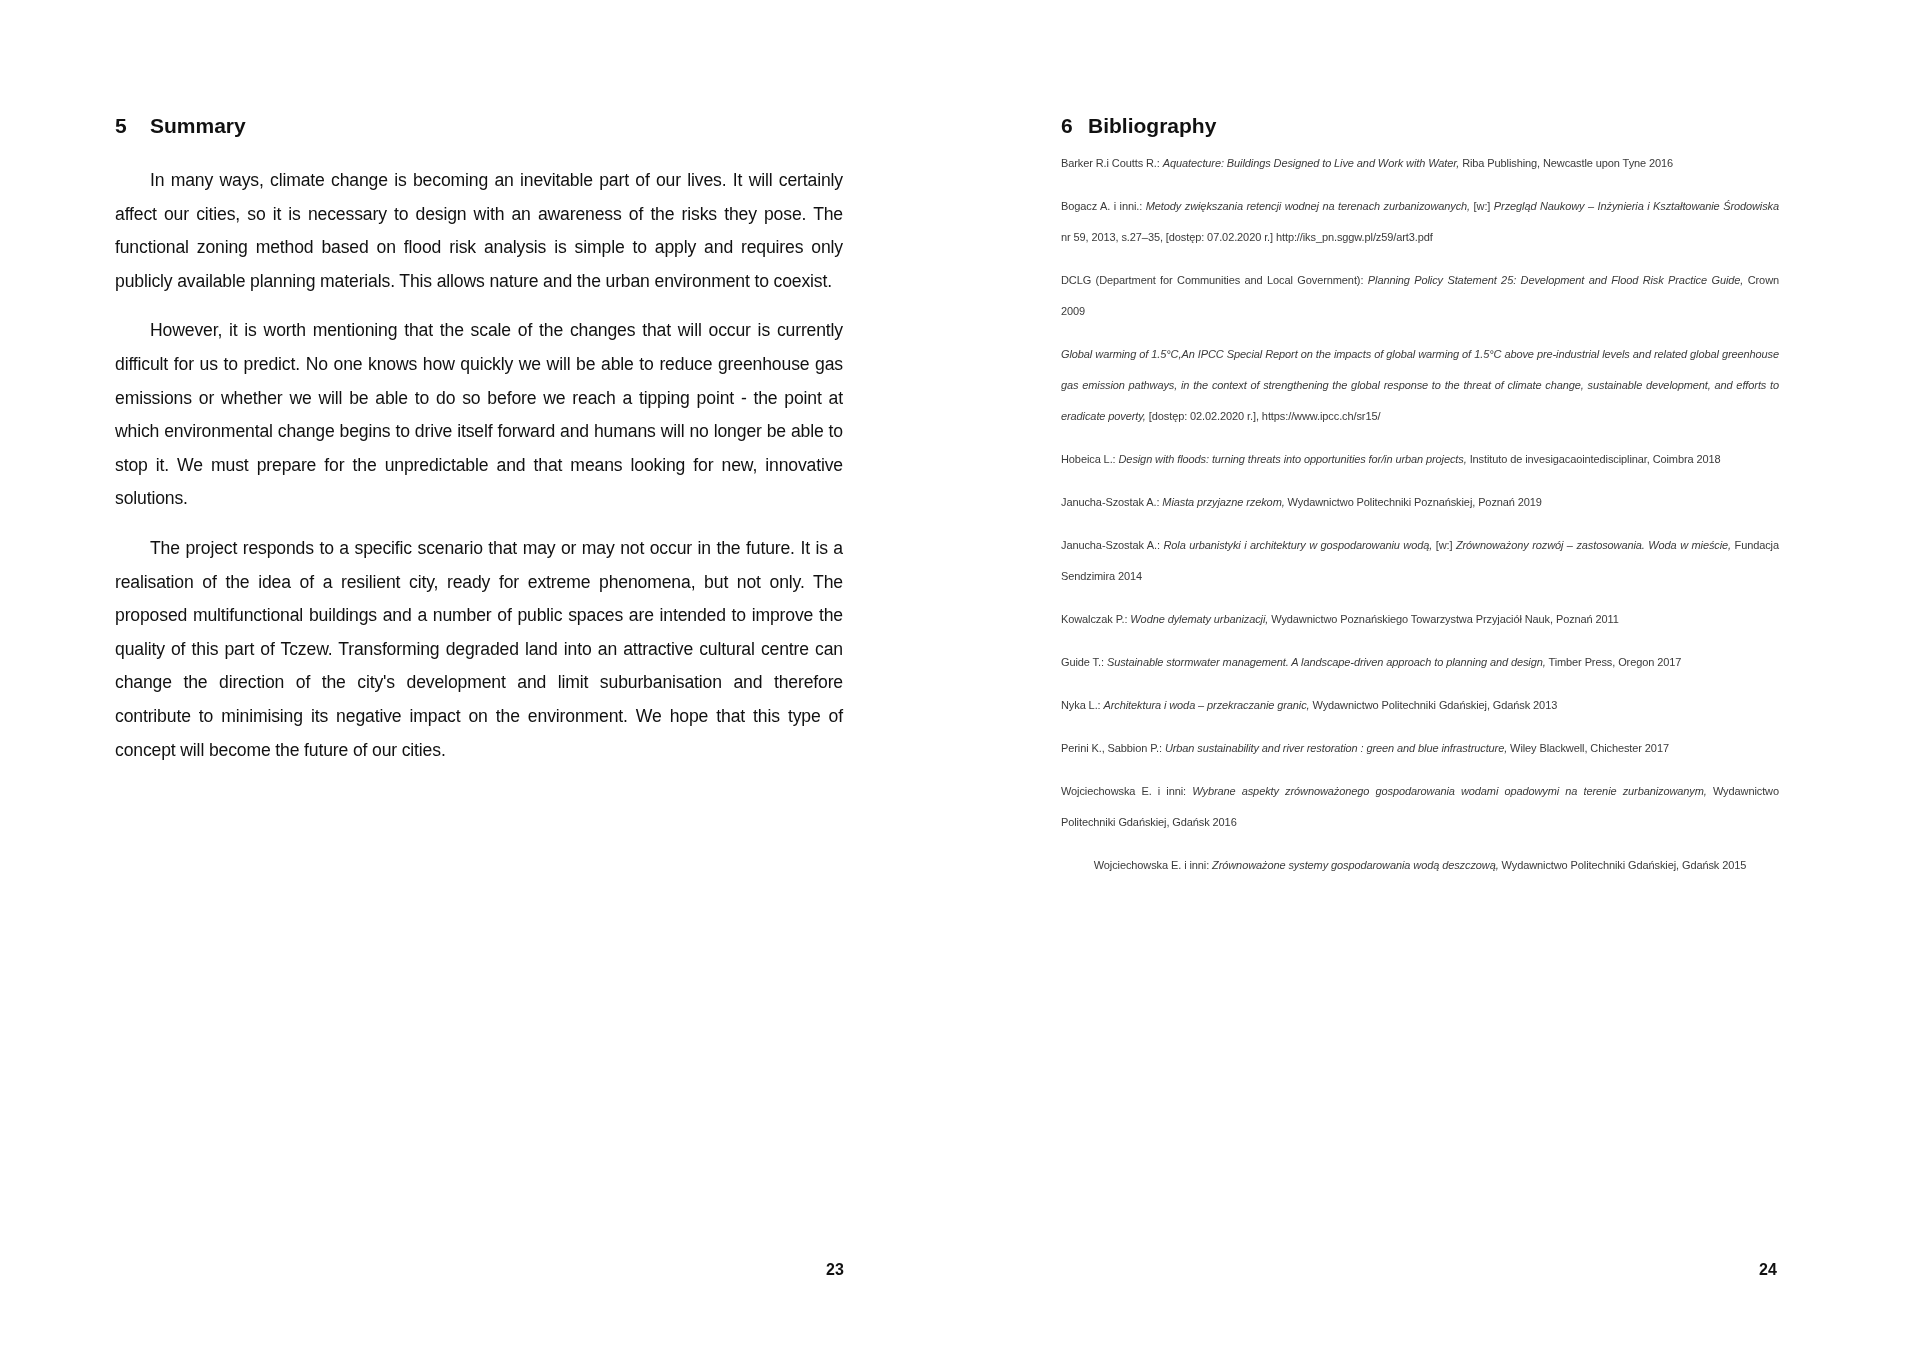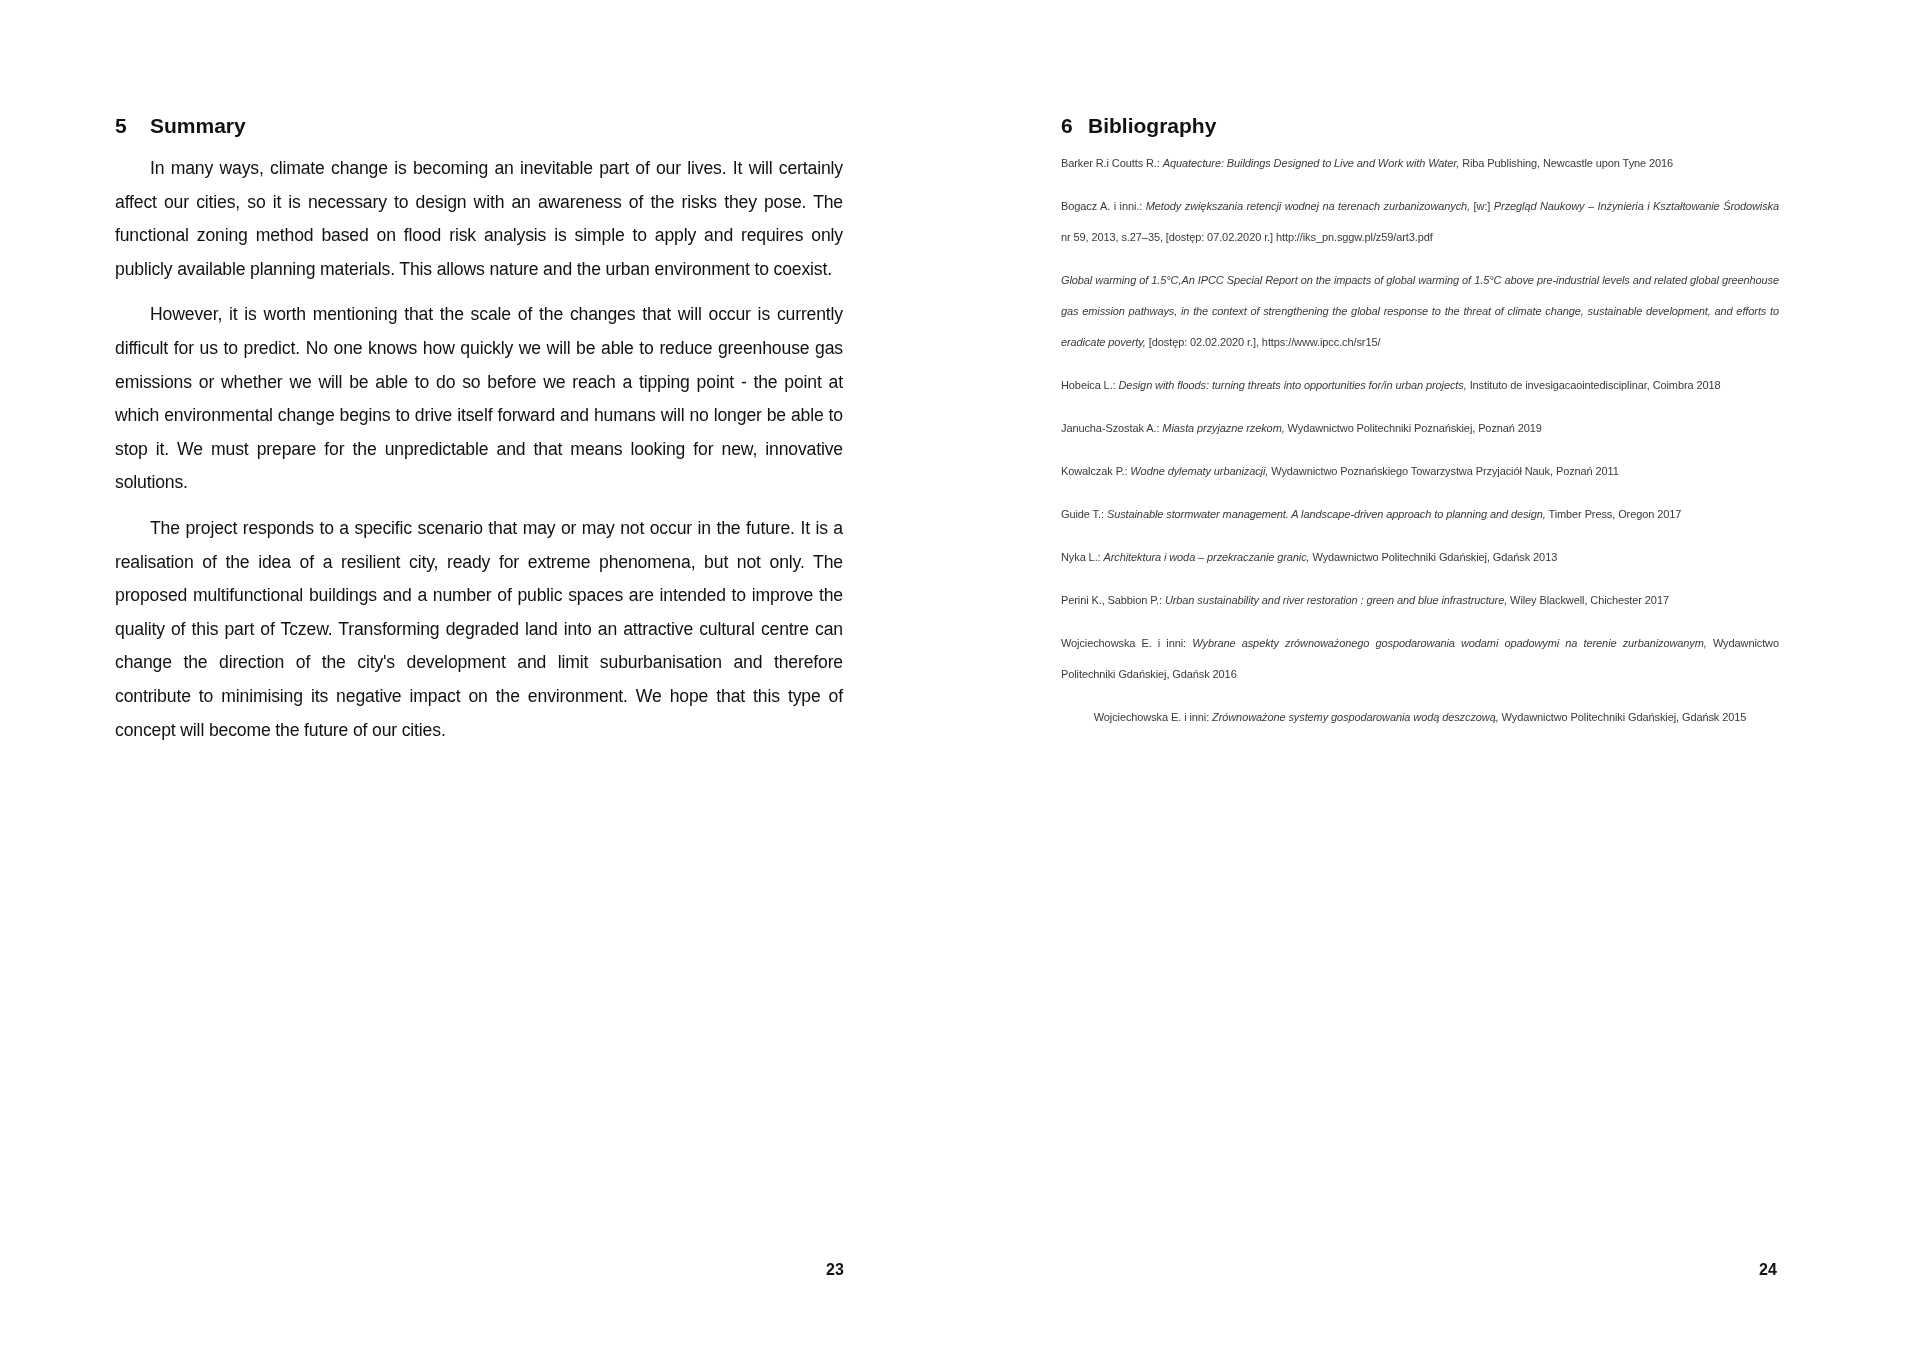--- a/index.html
+++ b/index.html
@@ -9,21 +9,21 @@
   .page-left { left: 0; width: 960px; }
   .page-right { left: 936px; width: 960px; }
   .heading { position: absolute; top: 114px; font-weight: bold; font-size: 21px;
              color: #111; white-space: nowrap; }
   .heading .num { display: inline-block; width: 35px; }
   .page-left .heading { left: 115px; }
   .page-right .heading { left: 125px; }
   .page-right .heading .num { width: 27px; }
 
   .summary { position: absolute; left: 115px; top: 148px; width: 728px; }
-  .summary p { margin: 4px 0 12px 0; font-size: 17.6px; line-height: 33.6px;
+  .summary p { margin: 16px 0 12px 0; font-size: 17.6px; line-height: 33.6px;
                text-align: justify; text-indent: 35px; color: #111;
                letter-spacing: -0.15px; }
 
   .biblio { position: absolute; left: 125px; top: 148px; width: 718px; }
   .biblio .entry { margin: 0 0 12px 0; font-size: 11px; line-height: 31px;
                    color: #3a3a3a; text-align: justify; letter-spacing: -0.1px; }
   .biblio .entry:last-child { text-align: center; }
   .biblio .entry i { font-style: italic; }
 
   .page-num { position: absolute; top: 1261px; font-size: 16px; font-weight: bold; color: #111; }
@@ -46,23 +46,25 @@
 </div>
 
 <div class="page page-right">
   <div class="heading">
     <span class="num">6</span><span>Bibliography</span>
   </div>
   <div class="biblio">
 
   <div class="entry"><span>Barker R.i Coutts R.: </span><i>Aquatecture: Buildings Designed to Live and Work with Water,</i><span> Riba Publishing, Newcastle upon Tyne 2016</span></div>
       <div class="entry"><span>Bogacz A. i inni.: </span><i>Metody zwiększania retencji wodnej na terenach zurbanizowanych,</i><span> [w:] </span><i>Przegląd Naukowy – Inżynieria i Kształtowanie Środowiska</i><span> nr 59, 2013, s.27–35, [dostęp: 07.02.2020 r.]  http://iks_pn.sggw.pl/z59/art3.pdf</span></div>
+      <div class="entry"><span>DCLG (Department for Communities and Local Government): </span><i>Planning Policy Statement 25: Development and Flood Risk Practice Guide,</i><span> Crown 2009</span></div>
       <div class="entry"><i>Global warming of 1.5°C,An IPCC Special Report on the impacts of global warming of 1.5°C above pre-industrial levels and related global greenhouse gas emission pathways, in the context of strengthening the global response to the threat of climate change, sustainable development, and efforts to eradicate poverty,</i><span> [dostęp: 02.02.2020 r.], https://www.ipcc.ch/sr15/</span></div>
       <div class="entry"><span>Hobeica L.: </span><i>Design with floods: turning threats into opportunities for/in urban projects,</i><span> Instituto de invesigacaointedisciplinar, Coimbra 2018</span></div>
       <div class="entry"><span>Janucha-Szostak A.: </span><i>Miasta przyjazne rzekom,</i><span> Wydawnictwo Politechniki Poznańskiej, Poznań 2019</span></div>
+      <div class="entry"><span>Janucha-Szostak A.: </span><i>Rola urbanistyki i architektury w gospodarowaniu wodą,</i><span> [w:] </span><i>Zrównoważony rozwój – zastosowania. Woda w mieście,</i><span> Fundacja Sendzimira 2014</span></div>
       <div class="entry"><span>Kowalczak P.: </span><i>Wodne dylematy urbanizacji,</i><span> Wydawnictwo Poznańskiego Towarzystwa Przyjaciół Nauk, Poznań 2011</span></div>
       <div class="entry"><span>Guide T.: </span><i>Sustainable stormwater management. A landscape-driven approach to planning and design,</i><span> Timber Press, Oregon 2017</span></div>
       <div class="entry"><span>Nyka L.: </span><i>Architektura i woda – przekraczanie granic,</i><span> Wydawnictwo Politechniki Gdańskiej, Gdańsk 2013</span></div>
       <div class="entry"><span>Perini K., Sabbion P.: </span><i>Urban sustainability and river restoration : green and blue infrastructure,</i><span> Wiley Blackwell, Chichester 2017</span></div>
       <div class="entry"><span>Wojciechowska E. i inni: </span><i>Wybrane aspekty zrównoważonego gospodarowania wodami opadowymi na terenie zurbanizowanym,</i><span> Wydawnictwo Politechniki Gdańskiej, Gdańsk 2016</span></div>
       <div class="entry"><span>Wojciechowska E. i inni: </span><i>Zrównoważone systemy gospodarowania wodą deszczową,</i><span> Wydawnictwo Politechniki Gdańskiej, Gdańsk 2015</span></div>
     </div>
   <div class="page-num">24</div>
 </div>
 

